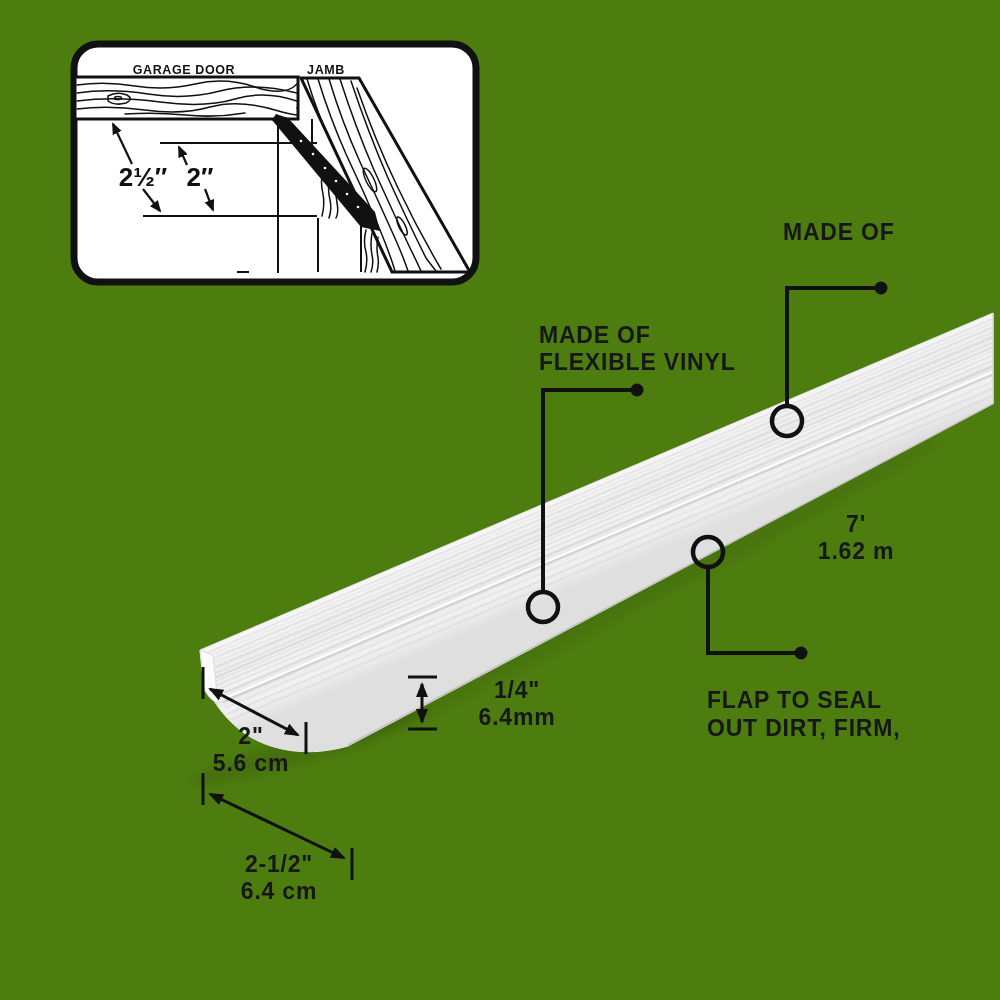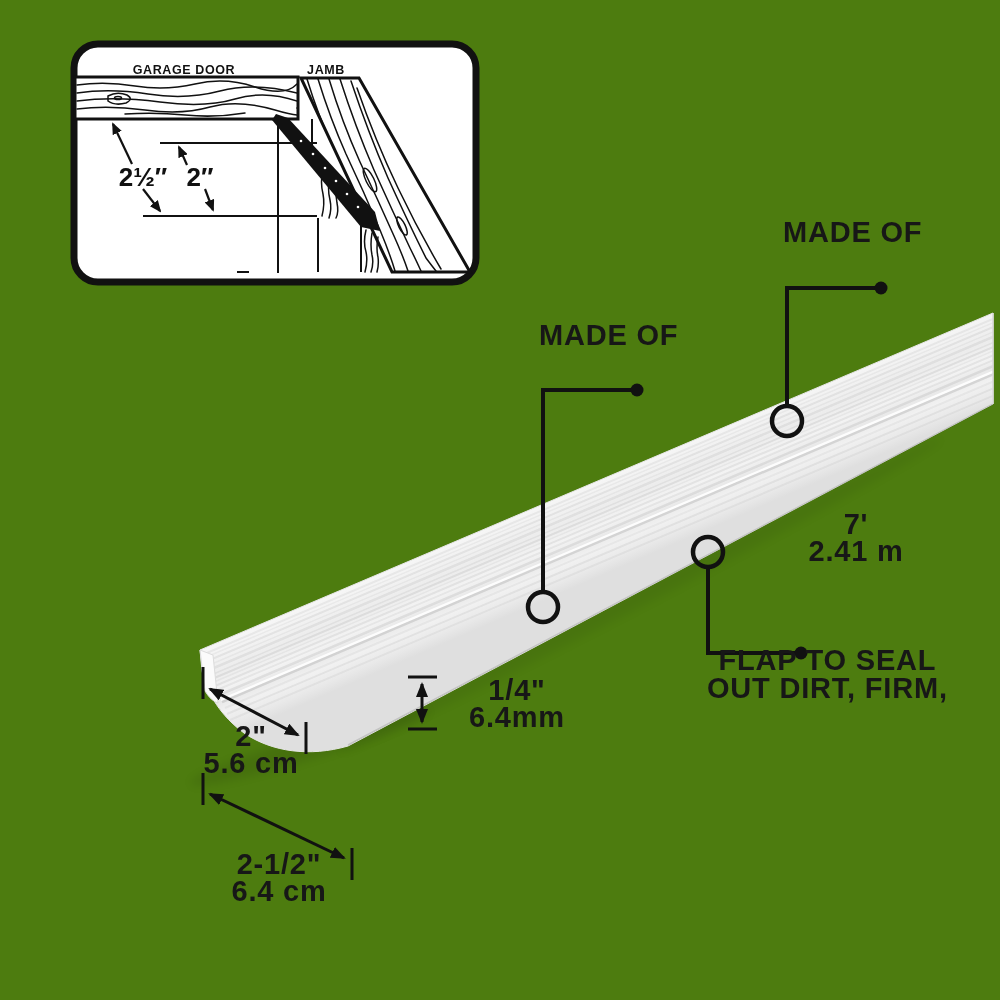--- a/index.html
+++ b/index.html
@@ -1,21 +1,21 @@
 <!DOCTYPE html>
 <html><head>
 <meta charset="utf-8">
 <style>
   html,body{margin:0;padding:0;background:#fff;}
   .canvas{position:relative;width:1000px;height:1000px;background:#4d7c0f;overflow:hidden;
           font-family:"Liberation Sans","DejaVu Sans",sans-serif;color:#171717;}
   svg{position:absolute;left:0;top:0;}
   .layer{width:1000px;height:1000px;}
   .inset{left:70px;top:40px;width:412px;height:246px;}
-  .txt{position:absolute;font-weight:bold;font-size:29px;line-height:27px;letter-spacing:.8px;color:#171717;white-space:nowrap;}
+  .txt{position:absolute;font-weight:bold;font-size:23px;line-height:27px;letter-spacing:.8px;color:#171717;white-space:nowrap;}
   .ctr{text-align:center;}
   .flapblock{line-height:28px;}
   .il{font:bold 12.5px "Liberation Sans",sans-serif;letter-spacing:.6px;fill:#111;}
   .it{font:bold 26px "Liberation Sans",sans-serif;fill:#111;}
   .grain{fill:none;stroke:#111;stroke-width:1.5;stroke-linecap:round;}
   .dline{stroke:#111;stroke-width:2;}
   .lead{fill:none;stroke:#111;stroke-width:4;}
   .ring{fill:none;stroke:#111;stroke-width:4.5;}
   .mk{stroke:#111;stroke-width:3;}
 </style>
@@ -193,30 +193,31 @@
     <text class="it" x="73" y="146" text-anchor="middle">2½″</text>
     <text class="it" x="130" y="146" text-anchor="middle">2″</text>
   </svg>
 
   <div class="txt" style="left:783px;top:219px;">
     <div>MADE OF</div>
   </div>
 
   <div class="txt" style="left:539px;top:322px;">
     <div>MADE OF</div>
-  </div>
-
-  <div class="txt flapblock" style="left:707px;top:646px;text-align:center;">
+    <div>FLEXIBLE VINYL</div>
+  </div>
+
+  <div class="txt flapblock" style="left:707px;top:686px;">
     <div>FLAP TO SEAL</div>
     <div>OUT DIRT, FIRM,</div>
   </div>
 
   <div class="txt ctr" style="left:796px;top:511px;width:120px;">
     <div>7'</div>
-    <div>2.41 m</div>
+    <div>1.62 m</div>
   </div>
 
   <div class="txt ctr" style="left:457px;top:677px;width:120px;">
     <div>1/4"</div>
     <div>6.4mm</div>
   </div>
 
   <div class="txt ctr" style="left:191px;top:723px;width:120px;">
     <div>2"</div>
     <div>5.6 cm</div>

